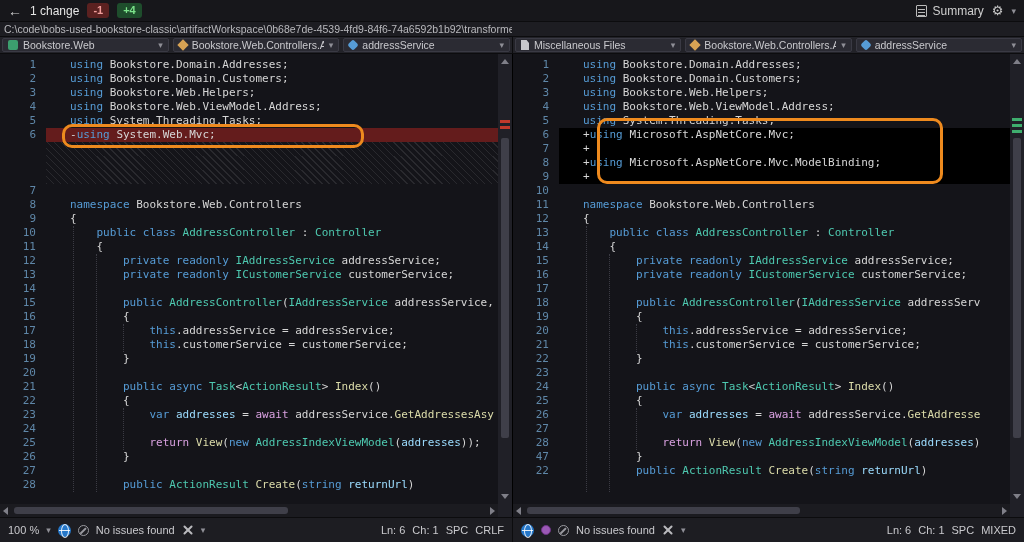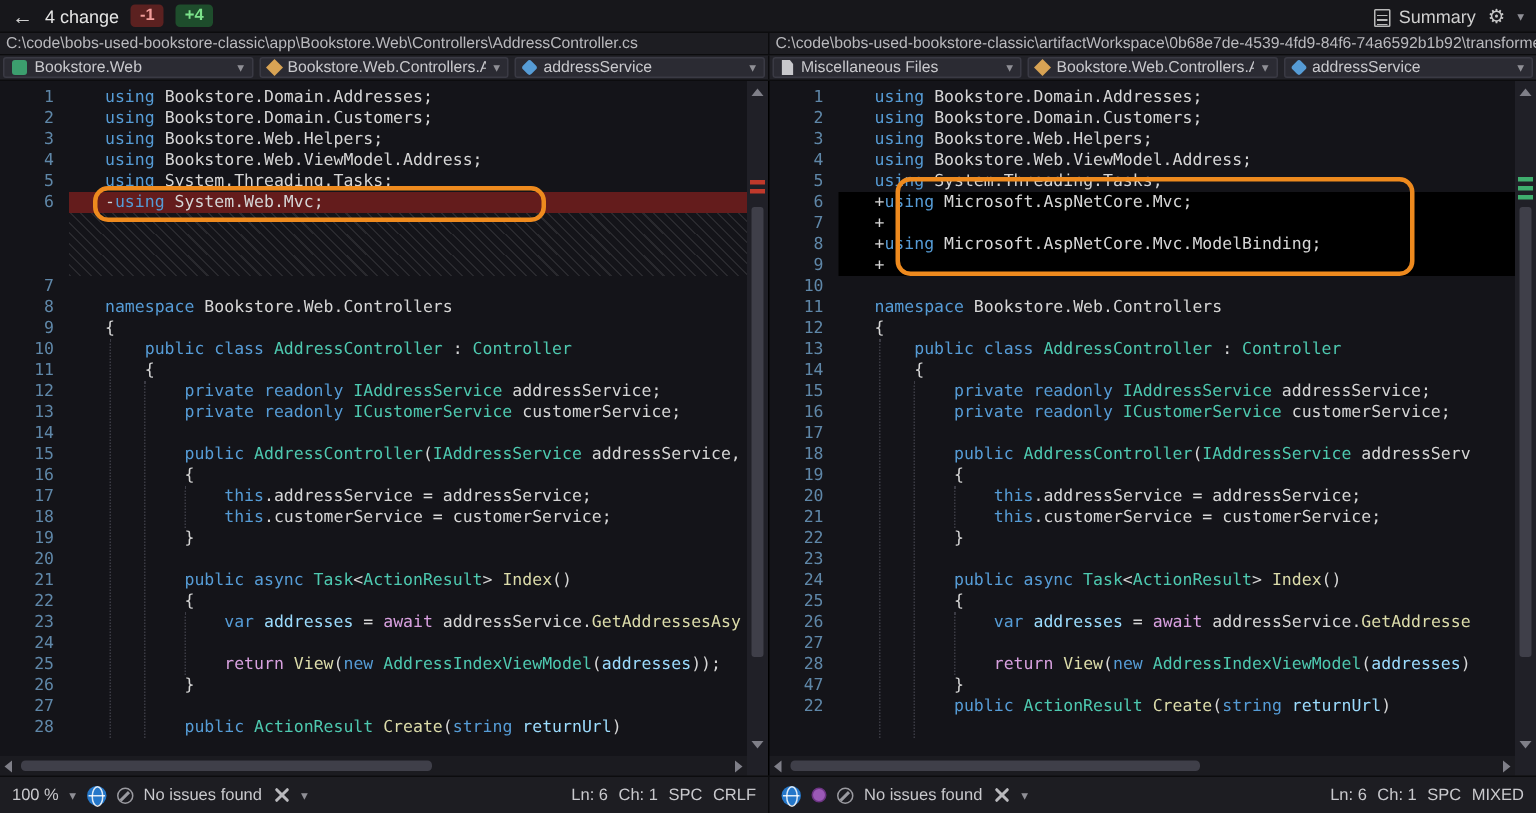--- a/index.html
+++ b/index.html
@@ -6,21 +6,21 @@
   html,body { width:1024px; height:542px; overflow:hidden; background:#141418; font-family:"Liberation Sans", sans-serif; }
 
   
   .topbar { height:22px; background:#17171b; display:flex; align-items:center; padding:0 8px; color:#cfcfcf; font-size:12px; gap:8px; border-bottom:1px solid #0c0c0e; }
   .back-arrow { color:#cfcfcf; font-size:14px; line-height:14px; cursor:default; }
   .chg-label { color:#e6e6e6; }
   .badge { font-size:11px; font-weight:bold; border-radius:3px; padding:1px 6px; line-height:13px; }
   .badge.removed { background:#5b2120; color:#f19d9a; }
   .badge.added { background:#1e4d2c; color:#7ce38b; }
   .topbar .spacer { flex:1; }
-  .summary-wrap { display:flex; align-items:flex-end; gap:5px; }
+  .summary-wrap { display:flex; align-items:center; gap:5px; }
   .summary-icon { width:11px; height:12px; border:1px solid #b9b9b9; border-radius:1px;
     background:repeating-linear-gradient(to bottom, transparent 0 2px, #b9b9b9 2px 3px); background-size:7px 100%; background-position:1px 1px; background-repeat:no-repeat; }
   .gear { color:#c7c7c7; font-size:13px; }
   .caret { color:#8f8f96; font-size:9px; }
 
   
   .paths { height:15px; display:flex; background:#1d1d22; border-bottom:1px solid #0c0c0e; }
   .path-half { width:512px; overflow:hidden; white-space:nowrap; color:#b9b9bd; font-size:10.5px; line-height:15px; padding:0 4px; }
   .path-half + .path-half { border-left:1px solid #0c0c0e; }
 
@@ -89,34 +89,33 @@
   .tools-ic::before { transform:rotate(45deg); }
   .tools-ic::after { transform:rotate(-45deg); }
   .ext-ic { width:10px; height:10px; border-radius:50%; background:#9b59b6; border:1px solid #6c3483; flex:none; }
   .stat-item { white-space:nowrap; }
 </style>
 </head>
 <body>
 
 <div class="topbar">
   <span class="back-arrow">←</span>
-  <span class="chg-label">4 change</span>
+  <span class="chg-label">1 change</span>
   <span class="badge removed">-1</span>
   <span class="badge added">+4</span>
   <span class="spacer"></span>
   <span class="summary-wrap">
     <span class="summary-icon"></span>
     <span>Summary</span>
   </span>
   <span class="gear">⚙</span>
   <span class="caret">▾</span>
 </div>
 
 <div class="paths">
-  <div class="path-half">C:\code\bobs-used-bookstore-classic\app\Bookstore.Web\Controllers\AddressController.cs</div>
   <div class="path-half">C:\code\bobs-used-bookstore-classic\artifactWorkspace\0b68e7de-4539-4fd9-84f6-74a6592b1b92\transformedC</div>
 </div>
 
 <div class="navs">
   <div class="nav-half">
     <div class="combo">
       <span class="ic project"></span>
       <span class="lbl">Bookstore.Web</span>
       <span class="caret">▾</span>
     </div>

